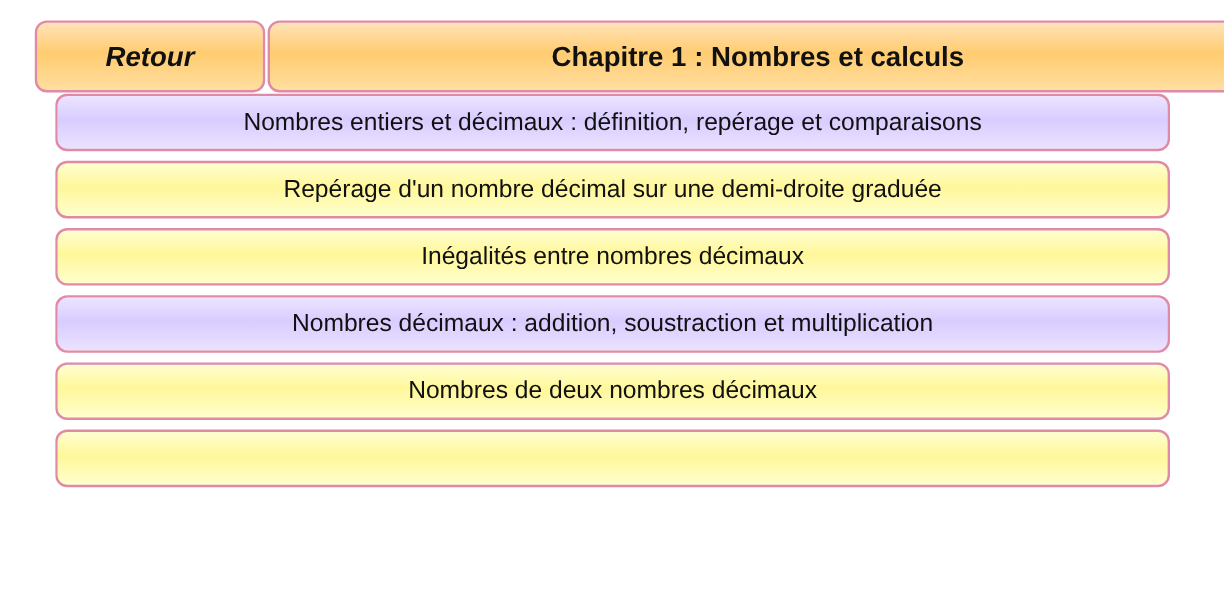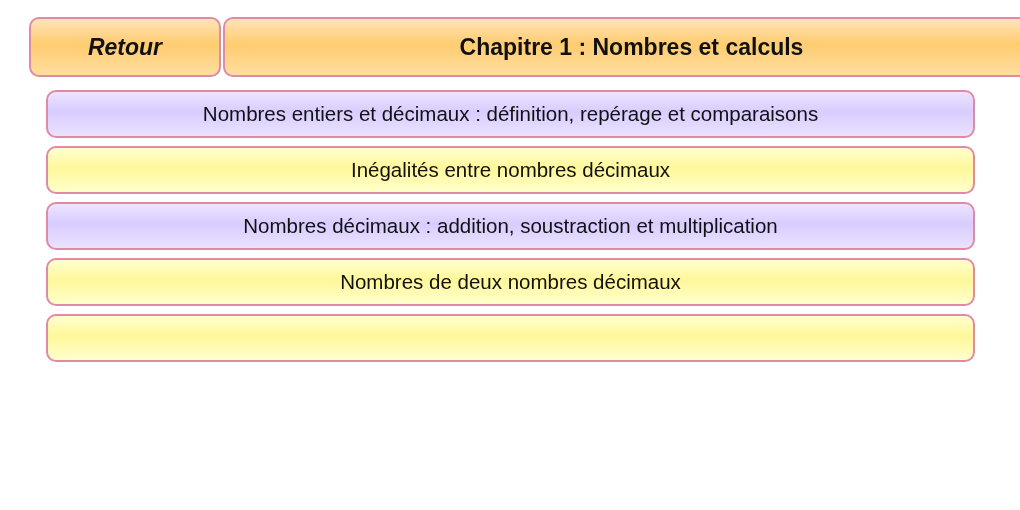--- a/index.html
+++ b/index.html
@@ -5,32 +5,33 @@
   html, body { margin:0; padding:0; }
   body { width:1020px; height:510px; background:#ffffff; overflow:hidden; position:relative;
          font-family:"Liberation Sans", sans-serif; }
   .header-btn { position:absolute; top:17px; height:60px; box-sizing:border-box;
     border:2.5px solid #e08aa6; border-radius:10px;
     background:linear-gradient(to bottom,#ffe3b8 0%,#ffcc70 45%,#ffdea0 100%);
     display:flex; align-items:center; justify-content:center;
     font-weight:bold; font-size:23px; color:#111; }
   #back { left:29px; width:192px;font-style:italic; }
   #title { left:223px; width:817px; }
-  .list { position:absolute; left:46px; top:90px; width:929px; height:402px; overflow:hidden; }
+  .list { position:absolute; left:46px; top:78px; width:929px; height:402px; overflow:hidden; }
   .row { box-sizing:border-box; height:48px; margin-bottom:8px; border:2.5px solid #e08aa6;
     border-radius:10px; display:flex; align-items:center; justify-content:center;
     font-size:20.5px; color:#111; }
   .row.section { background:linear-gradient(to bottom,#ece4ff 0%,#d9ccff 45%,#ebe2ff 100%); }
   .row.lesson { background:linear-gradient(to bottom,#ffffd0 0%,#fff79a 45%,#ffffcc 100%); }
 </style>
 </head>
 <body>
 
 <div id="back" class="header-btn">Retour</div>
 <div id="title" class="header-btn">Chapitre 1 : Nombres et calculs</div>
 
 <div class="list">
   <div class="row section">Nombres entiers et décimaux : définition, repérage et comparaisons</div>
+  <div class="row lesson">Repérage d'un nombre décimal sur une demi-droite graduée</div>
   <div class="row lesson">Inégalités entre nombres décimaux</div>
   <div class="row section">Nombres décimaux : addition, soustraction et multiplication</div>
   <div class="row lesson">Nombres de deux nombres décimaux</div>
   <div class="row lesson"></div>
 </div>
 
 </body></html>

